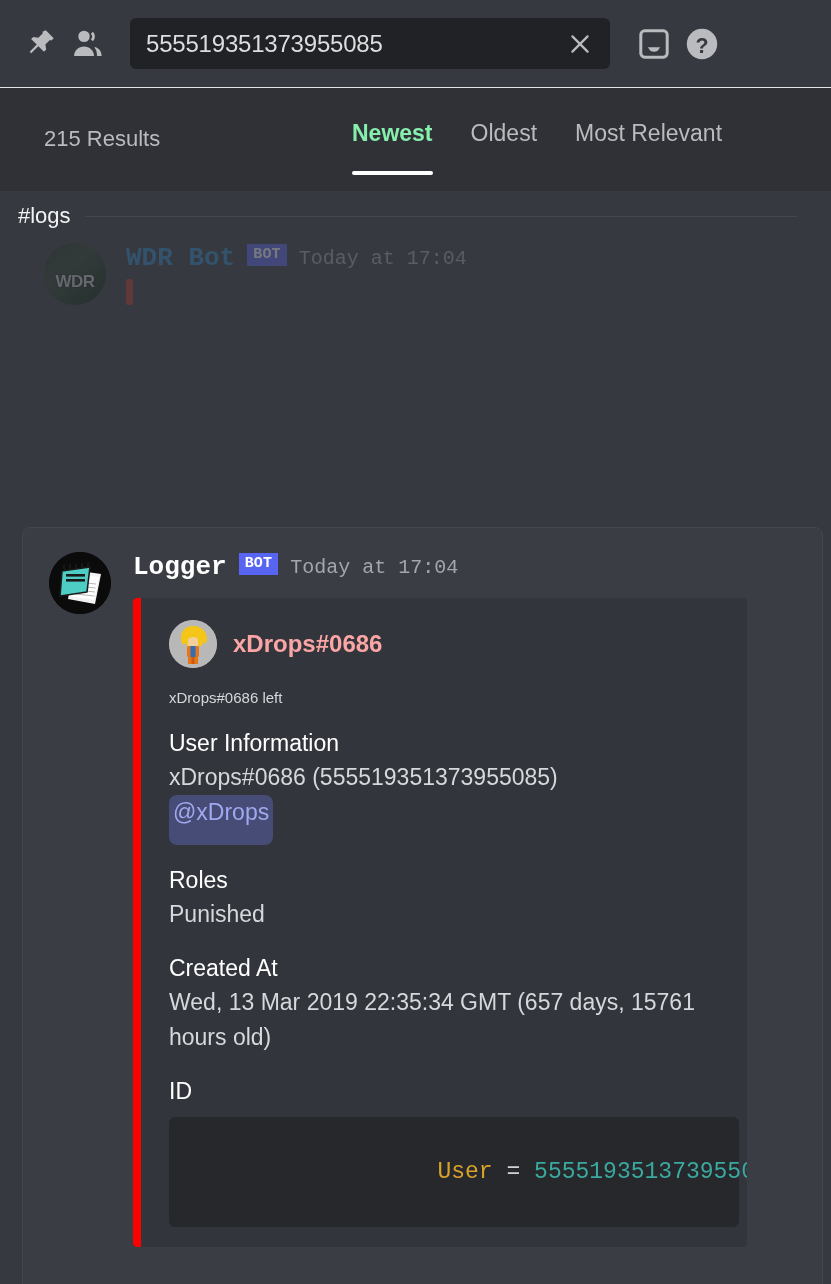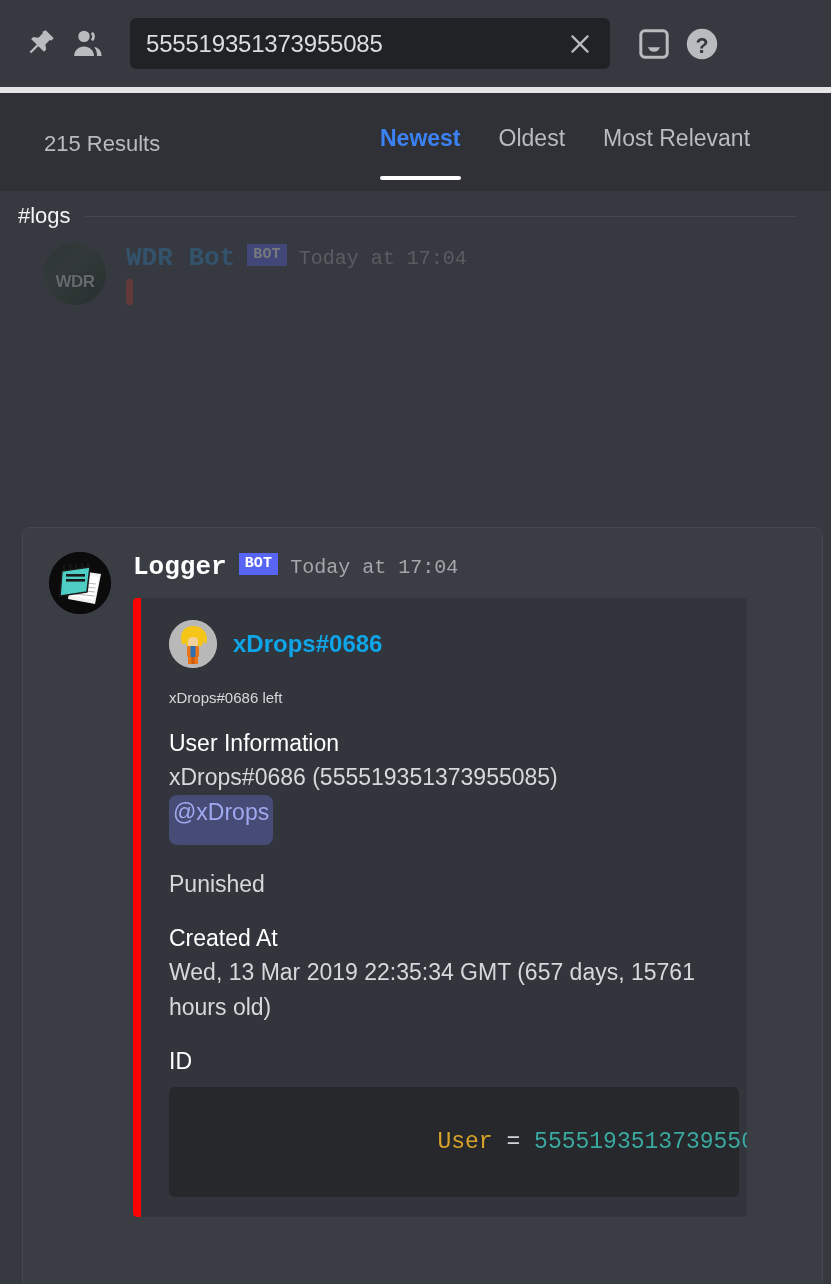--- a/index.html
+++ b/index.html
@@ -58,21 +58,21 @@
     cursor: pointer;
   }
 
   
   .results-header {
     height: 104px;
     background: #2f3136;
     display: flex;
     align-items: flex-start;
     position: relative;
-    border-top: 6px solid #e5e5e5;
+    border-top: 1px solid #e5e5e5;
   }
   .results-count {
     color: #b9bbbe;
     font-size: 22px;
     position: absolute;
     left: 44px;
     top: 38px;
   }
   .sort-tabs {
     position: absolute;
@@ -83,23 +83,22 @@
     align-items: flex-start;
   }
   .sort-tab {
     color: #b9bbbe;
     font-size: 23px;
     padding-bottom: 28px;
     cursor: pointer;
     position: relative;
   }
   .sort-tab.active {
-    color: #3b82f6;
-    font-weight: bold;
-    margin-left: 28px;
+    color: #86efac;
+    font-weight: bold;
   }
   .sort-tab.active::after {
     content: "";
     position: absolute;
     left: 0; right: 0; bottom: 0;
     height: 4px;
     background: #ffffff;
     border-radius: 2px;
   }
 
@@ -249,21 +248,21 @@
     gap: 16px;
   }
   .embed-author-avatar {
     width: 48px; height: 48px;
     border-radius: 50%;
     overflow: hidden;
     flex: 0 0 auto;
     background: #b6b6b6;
   }
   .embed-author-name {
-    color: #0ea5e9;
+    color: #fca5a5;
     font-size: 24px;
     font-weight: bold;
   }
   .embed-desc {
     color: #d6d8db;
     font-size: 15px;
     margin-top: 20px;
     line-height: 1.32;
   }
   .field { margin-top: 22px; }
@@ -435,20 +434,21 @@
 
             <div class="field">
               <div class="field-name">User Information</div>
               <div class="field-value">
                 <span>xDrops#0686 (555519351373955085)</span><br>
                 <span class="mention">@xDrops</span>
               </div>
             </div>
 
             <div class="field">
+              <div class="field-name">Roles</div>
               <div class="field-value">Punished</div>
             </div>
 
 
             <div class="field">
               <div class="field-name">Created At</div>
               <div class="field-value">Wed, 13 Mar 2019 22:35:34 GMT (657 days, 15761 hours old)</div>
             </div>
 
             <div class="field">

